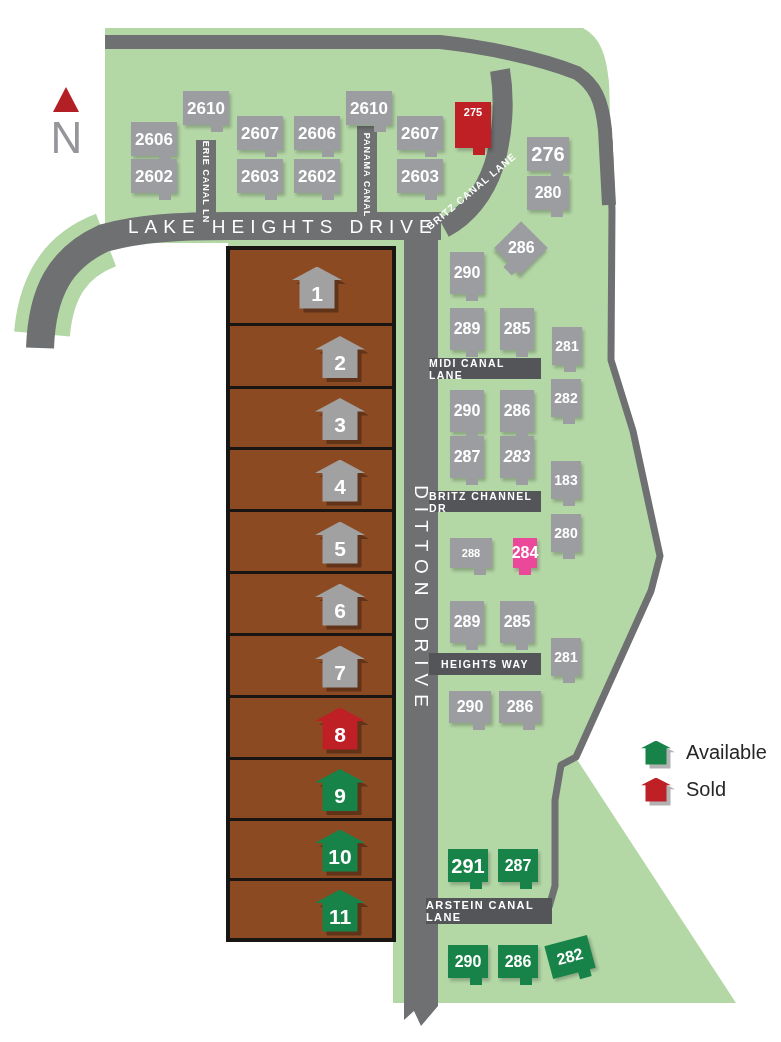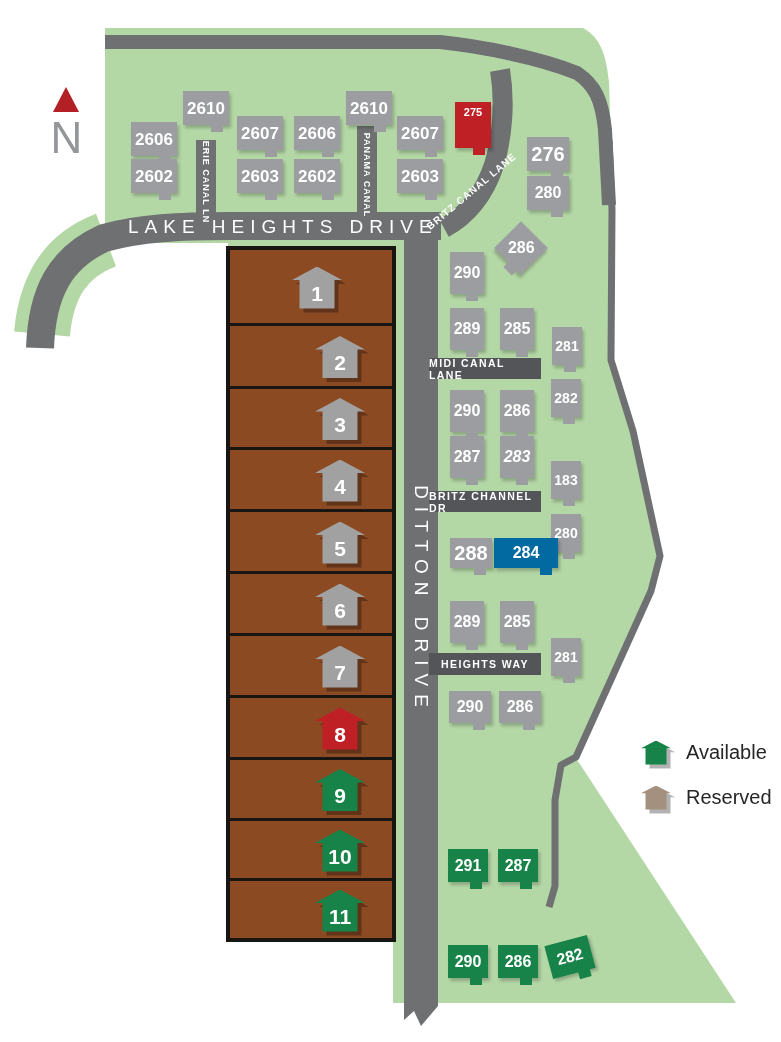--- a/index.html
+++ b/index.html
@@ -19,21 +19,21 @@
   
   #lot-strip{position:absolute;background:var(--lot_border);z-index:3;}
   .lot{position:absolute;background:var(--lot_brown);}
   
   .hicon{position:absolute;z-index:7;}
   .hicon .sh,.hicon .bd{position:absolute;left:0;top:0;width:100%;height:100%;
     clip-path:polygon(50% 0%,100% 32%,85% 32%,85% 100%,15% 100%,15% 32%,0% 32%);}
   .hicon .sh{left:4px;top:4px;background:rgba(0,0,0,0.30);}
   .hicon .num{position:absolute;left:0;right:0;bottom:3px;text-align:center;color:#fff;font-weight:bold;z-index:2;}
   
-  #legend{position:absolute;left:641px;top:740px;z-index:8;display:flex;flex-direction:column;gap:20px;}
+  #legend{position:absolute;left:641px;top:740px;z-index:8;display:flex;flex-direction:column;gap:12px;}
   .legend-row{display:flex;align-items:center;height:25px;}
   .legend-ic{position:relative;width:32px;height:24px;flex:0 0 32px;}
   .legend-label{margin-left:13px;font-size:20px;color:#262626;}
   
   #north-arrow{position:absolute;left:53px;top:87px;width:0;height:0;z-index:8;
     border-left:13px solid transparent;border-right:13px solid transparent;
     border-bottom:25px solid var(--north_red);}
   #north-label{position:absolute;left:44px;top:113px;width:45px;text-align:center;
     font-size:44px;color:#95969a;z-index:8;}
 </style>
@@ -67,20 +67,21 @@
 
   <div class="street-name" style="left:128px;top:216px;width:274px;font-size:19px;letter-spacing:6px;font-weight:500;">LAKE HEIGHTS DRIVE</div>
   <div class="street-name" style="left:221px;top:589px;width:400px;font-size:19px;letter-spacing:8px;font-weight:500;transform:rotate(90deg);">DITTON DRIVE</div>
   <div class="street-name" style="left:161px;top:177px;width:90px;font-size:9px;letter-spacing:1px;font-weight:bold;transform:rotate(90deg);">ERIE CANAL LN</div>
   <div class="street-name" style="left:322px;top:170px;width:90px;font-size:9px;letter-spacing:1px;font-weight:bold;transform:rotate(90deg);">PANAMA CANAL</div>
   <div class="street-name" style="left:415px;top:186px;width:112px;font-size:10px;letter-spacing:1px;font-weight:bold;transform:rotate(-40deg);">BRITZ CANAL LANE</div>
 
   <div class="street-bar" style="left:429px;top:358px;width:112px;height:21px;font-size:10.5px;">MIDI CANAL LANE</div>
   <div class="street-bar" style="left:429px;top:491px;width:112px;height:21px;font-size:10.5px;">BRITZ CHANNEL DR</div>
   <div class="street-bar" style="left:429px;top:653px;width:112px;height:22px;font-size:10.5px;">HEIGHTS WAY</div>
+  <div class="street-bar" style="left:426px;top:898px;width:126px;height:26px;font-size:11px;">ARSTEIN CANAL LANE</div>
 
   <div id="lot-strip" style="left:226px;top:246px;width:170px;height:696px;"></div>
   <div id="lots-layer">
       <div class="lot abs" style="left: 230px; top: 250px; width: 162px; height: 73px; z-index: 3;"></div>
       <div class="hicon" style="width: 50px; height: 42px; left: 292px; top: 266.5px;">
         <div class="sh"></div>
         <div class="bd" style="background: rgb(161, 161, 162);"></div>
         <span class="num" style="font-size: 21px;">1</span>
       </div>
       <div class="lot abs" style="left: 230px; top: 326px; width: 162px; height: 60px; z-index: 3;"></div>
@@ -215,42 +216,42 @@
       <div class="home" style="left: 500px; top: 436px; width: 34px; height: 42px; background: rgb(156, 157, 160);">
         <span style="font-size: 16px; font-style: italic;">283</span>
       </div>
       <div class="home" style="left: 551px; top: 461px; width: 30px; height: 38px; background: rgb(156, 157, 160);">
         <span style="font-size: 14px;">183</span>
       </div>
       <div class="home" style="left: 551px; top: 514px; width: 30px; height: 38px; background: rgb(156, 157, 160);">
         <span style="font-size: 14px;">280</span>
       </div>
       <div class="home" style="left: 450px; top: 538px; width: 42px; height: 30px; background: rgb(156, 157, 160);">
-        <span style="font-size: 20px;">288</span>
-      </div>
-      <div class="home" style="left: 494px; top: 538px; width: 64px; height: 30px; background: #0369a1;">
+        <span style="font-size: 11px;">288</span>
+      </div>
+      <div class="home" style="left: 513px; top: 538px; width: 24px; height: 30px; background: #ec4899;">
         <span style="font-size: 16px;">284</span>
       </div>
       <div class="home" style="left: 450px; top: 601px; width: 34px; height: 42px; background: rgb(156, 157, 160);">
         <span style="font-size: 16px;">289</span>
       </div>
       <div class="home" style="left: 500px; top: 601px; width: 34px; height: 42px; background: rgb(156, 157, 160);">
         <span style="font-size: 16px;">285</span>
       </div>
       <div class="home" style="left: 551px; top: 638px; width: 30px; height: 38px; background: rgb(156, 157, 160);">
         <span style="font-size: 14px;">281</span>
       </div>
       <div class="home" style="left: 449px; top: 691px; width: 42px; height: 32px; background: rgb(156, 157, 160);">
         <span style="font-size: 16px;">290</span>
       </div>
       <div class="home" style="left: 499px; top: 691px; width: 42px; height: 32px; background: rgb(156, 157, 160);">
         <span style="font-size: 16px;">286</span>
       </div>
       <div class="home" style="left: 448px; top: 849px; width: 40px; height: 33px; background: rgb(23, 131, 72);">
-        <span style="font-size: 16px;">291</span>
+        <span style="font-size: 20px;">291</span>
       </div>
       <div class="home" style="left: 498px; top: 849px; width: 40px; height: 33px; background: rgb(23, 131, 72);">
         <span style="font-size: 16px;">287</span>
       </div>
       <div class="home" style="left: 448px; top: 945px; width: 40px; height: 33px; background: rgb(23, 131, 72);">
         <span style="font-size: 16px;">290</span>
       </div>
       <div class="home" style="left: 498px; top: 945px; width: 40px; height: 33px; background: rgb(23, 131, 72);">
         <span style="font-size: 16px;">286</span>
       </div>
@@ -266,19 +267,19 @@
             <div class="sh"></div>
             <div class="bd" style="background: rgb(23, 131, 72);"></div>
           </div>
         </div>
         <span class="legend-label">Available</span>
       </div>
       <div class="legend-row">
         <div class="legend-ic">
           <div class="hicon" style="width: 30px; height: 24px; left: 0px; top: 0px;">
             <div class="sh"></div>
-            <div class="bd" style="background: rgb(163, 144, 127);"></div>
+            <div class="bd" style="background: rgb(190, 32, 38);"></div>
           </div>
         </div>
-        <span class="legend-label">Reserved</span>
+        <span class="legend-label">Sold</span>
       </div>
     </div>
 </div>
 
 </body></html>

